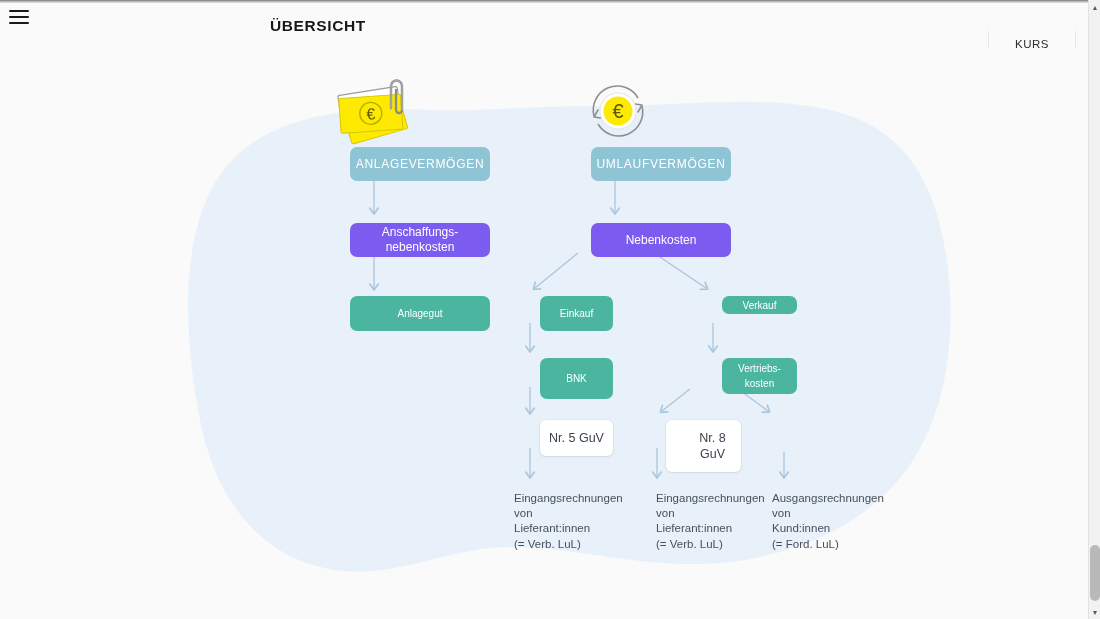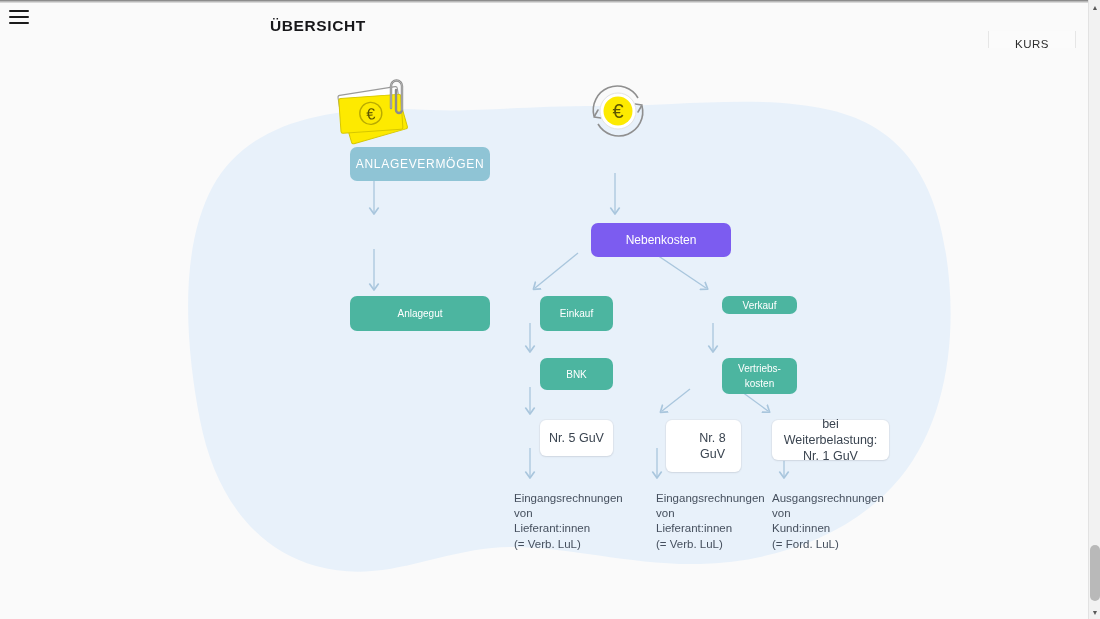--- a/index.html
+++ b/index.html
@@ -213,41 +213,42 @@
         <line x1="657" y1="400" x2="657" y2="428"></line>
 
         <line x1="784" y1="404" x2="784" y2="428"></line>
       </g>
     </svg>
 
     <div class="diagram">
 
       <div class="node blue" style="left:304px; top:91px; width:140px; height:34px;">ANLAGEVERMÖGEN</div>
 
-
+      <div class="node blue" style="left:545px; top:91px; width:140px; height:34px;">UMLAUFVERMÖGEN</div>
+
+      <div class="node purple" style="left:304px; top:167px; width:140px; height:34px;">Anschaffungs-
+nebenkosten</div>
 
       <div class="node purple" style="left:545px; top:167px; width:140px; height:34px;">Nebenkosten</div>
 
       <div class="node teal" style="left:304px; top:240px; width:140px; height:35px;">Anlagegut</div>
 
       <div class="node teal" style="left:494px; top:240px; width:73px; height:35px;">Einkauf</div>
 
       <div class="node teal" style="left:676px; top:240px; width:75px; height:18px;">Verkauf</div>
 
-      <div class="node teal" style="left:494px; top:302px; width:73px; height:32px;text-align:center;">BNK</div>
+      <div class="node teal" style="left:494px; top:302px; width:73px; height:41px;text-align:center;">BNK</div>
 
       <div class="node teal" style="left:676px; top:302px; width:75px; height:36px;">Vertriebs-
 kosten</div>
 
       <div class="node white" style="left:494px; top:364px; width:73px; height:36px;">Nr. 5 GuV</div>
 
       <div class="node white" style="left:620px; top:364px; width:75px; height:52px;padding-left:24px;">Nr. 8 GuV</div>
 
-      <div class="node white" style="left:726px; top:364px; width:117px; height:40px;">bei Weiterbelastung:
-Nr. 1 GuV</div>
 
       <div class="caption" style="left:468px; top:435px; width:126px;">Eingangsrechnungen
 von
 Lieferant:innen
 (= Verb. LuL)</div>
 
       <div class="caption" style="left:610px; top:435px; width:126px;">Eingangsrechnungen
 von
 Lieferant:innen
 (= Verb. LuL)</div>

